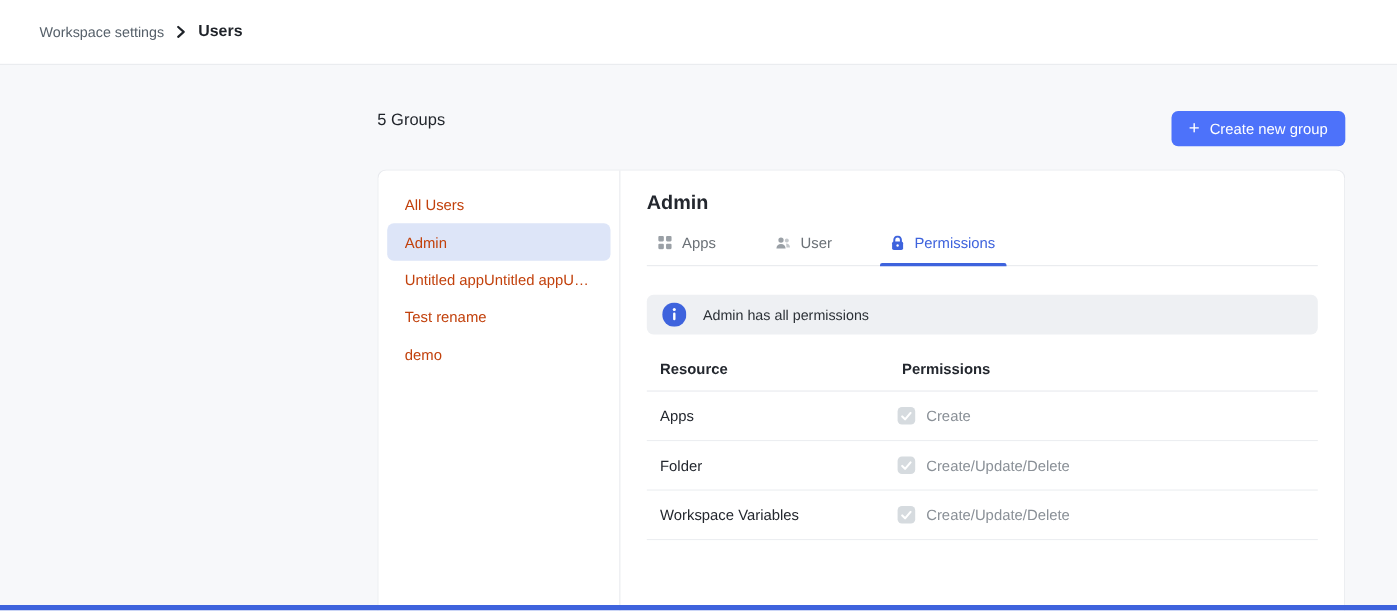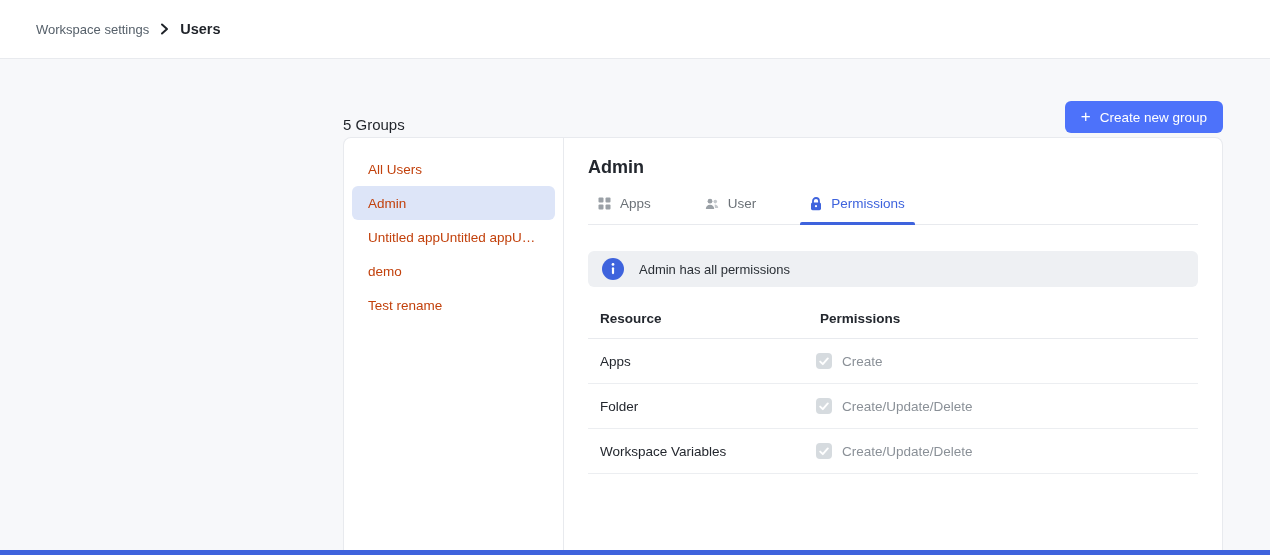--- a/index.html
+++ b/index.html
@@ -24,22 +24,22 @@
   .breadcrumb { display: flex; align-items: center; gap: 11px; }
   .crumb-parent { font-size: 13px; color: #56606a; cursor: pointer; }
   .crumb-chevron { display: flex; align-items: center; }
   .crumb-current { font-size: 14.5px; font-weight: 700; color: #1f2329; }
 
   
   .page { margin: 42px 47px 0 343px; }
   .page-head {
     display: flex;
     justify-content: space-between;
-    align-items: flex-end;
-    margin-bottom: 4px;
+    align-items: flex-start;
+    margin-bottom: 21px;
   }
   .groups-count { font-size: 15px; font-weight: 500; color: #1f2329; }
   .create-btn {
     height: 32px;
     padding: 0 16px;
     background: #4d72fa;
     color: #ffffff;
     border: none;
     border-radius: 6px;
     font-family: inherit;
@@ -206,24 +206,24 @@
       <div class="group-item">
         <span>All Users</span>
       </div>
       <div class="group-item selected">
         <span>Admin</span>
       </div>
       <div class="group-item">
         <span>Untitled appUntitled appUntitle…</span>
       </div>
       <div class="group-item">
+        <span>Test rename</span>
+      </div>
+      <div class="group-item">
         <span>demo</span>
-      </div>
-      <div class="group-item">
-        <span>Test rename</span>
       </div>
     </aside>
 
     <div class="group-detail">
 
       <div class="detail-head">
         <h2 class="group-title">Admin</h2>
       </div>
 
       <div class="tabs">

